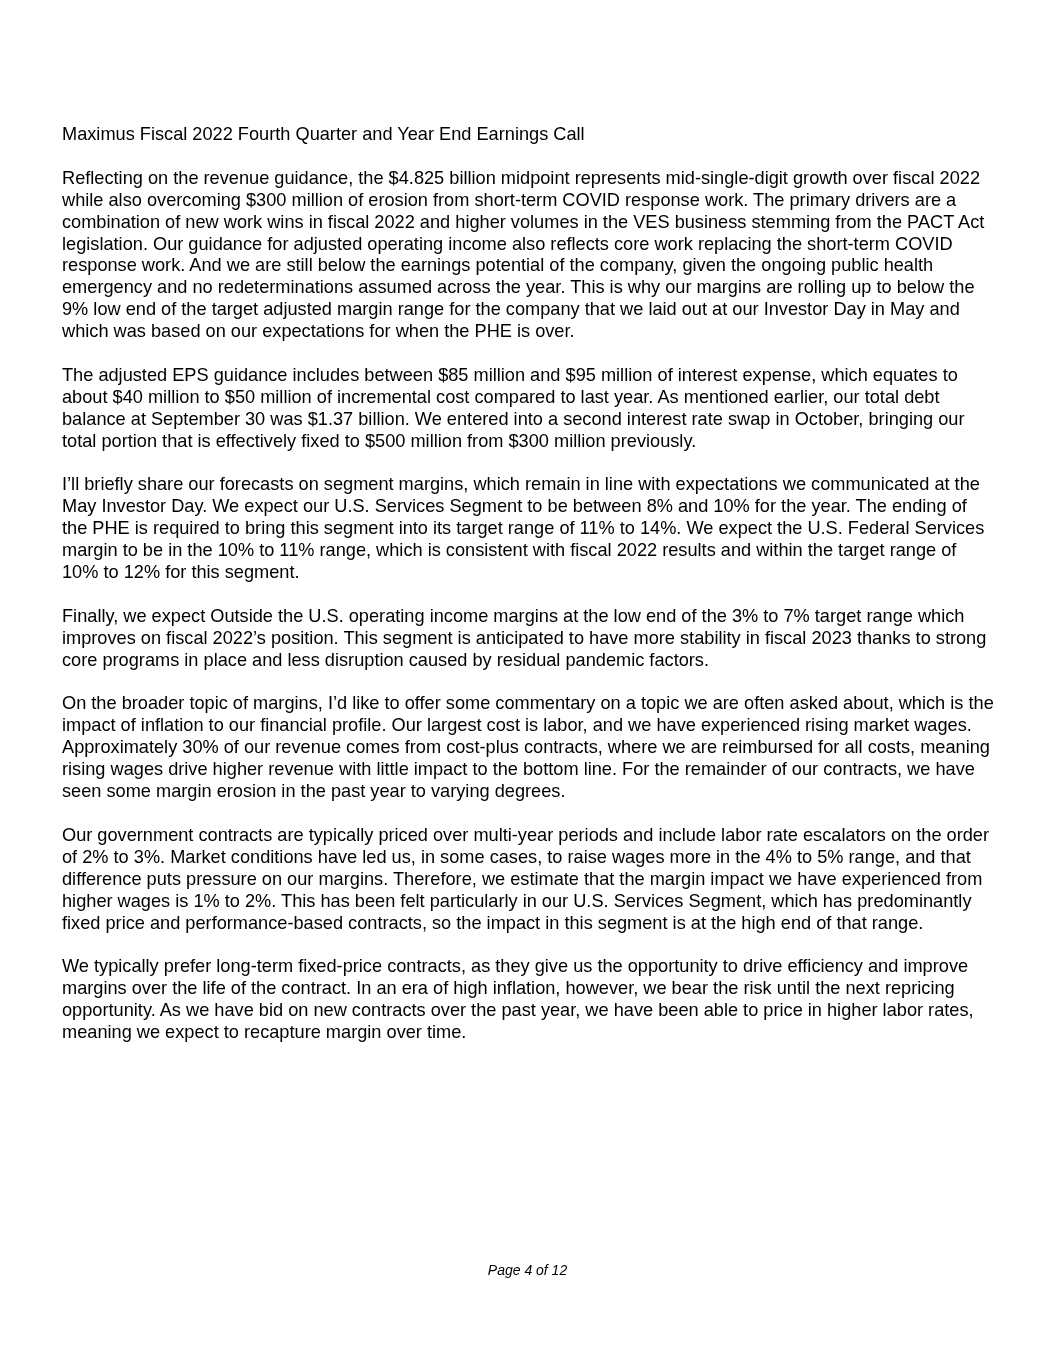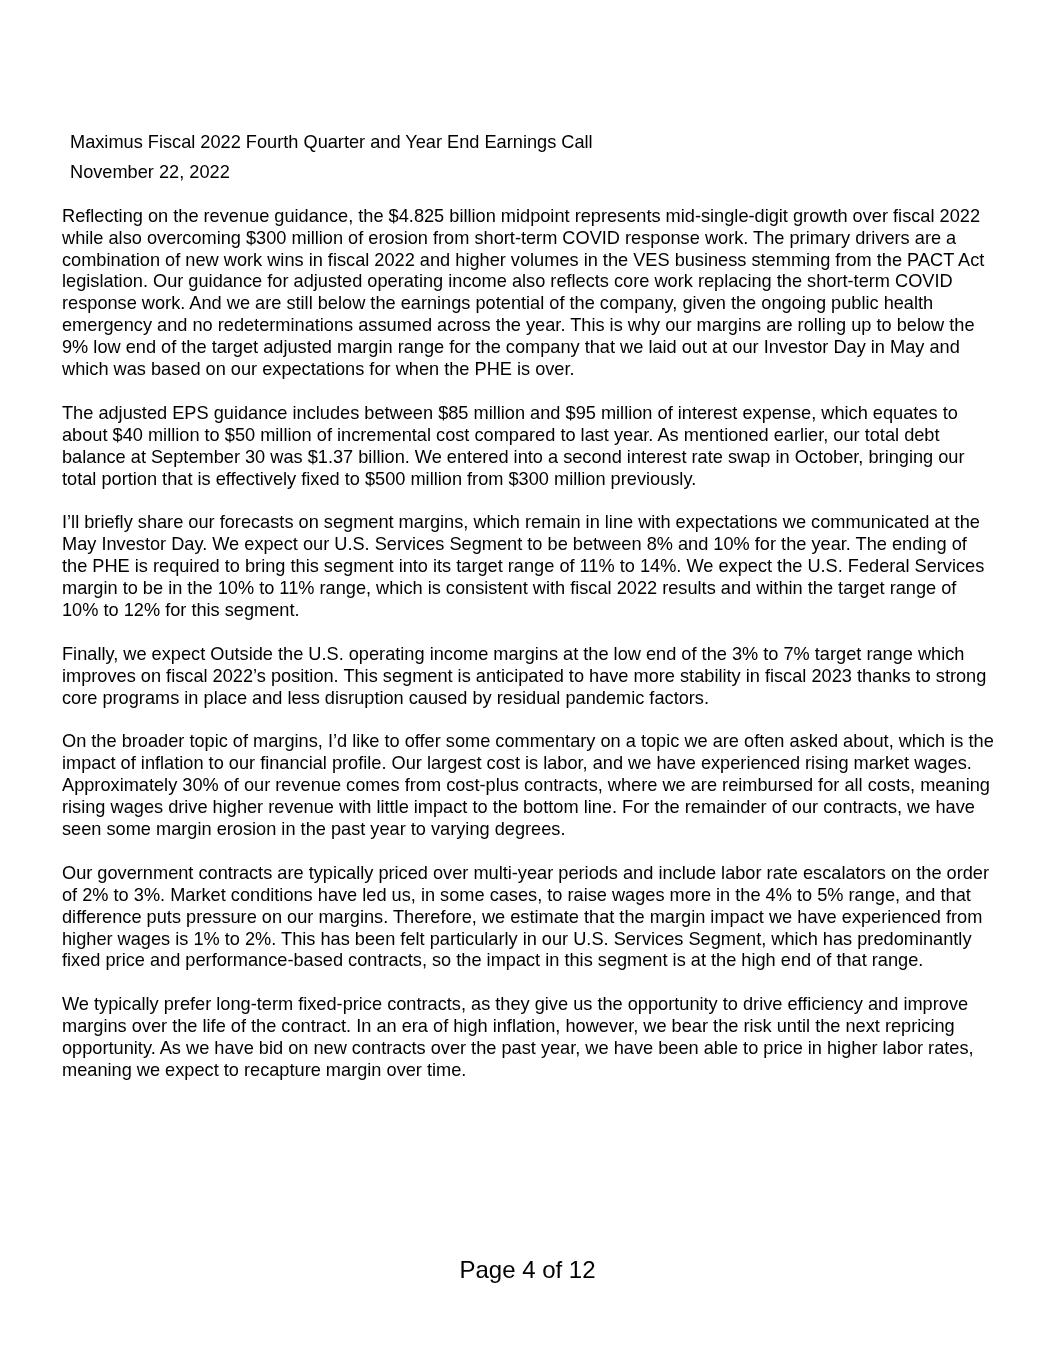--- a/index.html
+++ b/index.html
@@ -17,42 +17,42 @@
     }
     .page {
       position: absolute;
       left: 62px;
       top: 124px;
       width: 935px;
       font-size: 18.2px;
       line-height: 21.9px;
     }
     .header-line {
-      margin: 8px;
+      margin: 0;
       white-space: nowrap;
     }
     .para {
       margin: 21.9px 0 0 0;
     }
     .footer {
       position: absolute;
       left: 0;
       width: 1055px;
       top: 1259px;
       text-align: center;
-      font-size: 24px;
+      font-size: 14px;
       line-height: 22px;
+      font-style: italic;
     }
   </style>
 </head>
 <body>
 
 <div class="page">
   <p class="header-line">Maximus Fiscal 2022 Fourth Quarter and Year End Earnings Call</p>
-  <p class="header-line">November 22, 2022</p>
 
   <p class="para">Reflecting on the revenue guidance, the $4.825 billion midpoint represents mid-single-digit growth over fiscal 2022 while also overcoming $300 million of erosion from short-term COVID response work. The primary drivers are a combination of new work wins in fiscal 2022 and higher volumes in the VES business stemming from the PACT Act legislation. Our guidance for adjusted operating income also reflects core work replacing the short-term COVID response work. And we are still below the earnings potential of the company, given the ongoing public health emergency and no redeterminations assumed across the year. This is why our margins are rolling up to below the 9% low end of the target adjusted margin range for the company that we laid out at our Investor Day in May and which was based on our expectations for when the PHE is over.</p>
   <p class="para">The adjusted EPS guidance includes between $85 million and $95 million of interest expense, which equates to about $40 million to $50 million of incremental cost compared to last year. As mentioned earlier, our total debt balance at September 30 was $1.37 billion. We entered into a second interest rate swap in October, bringing our total portion that is effectively fixed to $500 million from $300 million previously.</p>
   <p class="para">I’ll briefly share our forecasts on segment margins, which remain in line with expectations we communicated at the May Investor Day. We expect our U.S. Services Segment to be between 8% and 10% for the year. The ending of the PHE is required to bring this segment into its target range of 11% to 14%. We expect the U.S. Federal Services margin to be in the 10% to 11% range, which is consistent with fiscal 2022 results and within the target range of 10% to 12% for this segment.</p>
   <p class="para">Finally, we expect Outside the U.S. operating income margins at the low end of the 3% to 7% target range which improves on fiscal 2022’s position. This segment is anticipated to have more stability in fiscal 2023 thanks to strong core programs in place and less disruption caused by residual pandemic factors.</p>
   <p class="para">On the broader topic of margins, I’d like to offer some commentary on a topic we are often asked about, which is the impact of inflation to our financial profile. Our largest cost is labor, and we have experienced rising market wages. Approximately 30% of our revenue comes from cost-plus contracts, where we are reimbursed for all costs, meaning rising wages drive higher revenue with little impact to the bottom line. For the remainder of our contracts, we have seen some margin erosion in the past year to varying degrees.</p>
   <p class="para">Our government contracts are typically priced over multi-year periods and include labor rate escalators on the order of 2% to 3%. Market conditions have led us, in some cases, to raise wages more in the 4% to 5% range, and that difference puts pressure on our margins. Therefore, we estimate that the margin impact we have experienced from higher wages is 1% to 2%. This has been felt particularly in our U.S. Services Segment, which has predominantly fixed price and performance-based contracts, so the impact in this segment is at the high end of that range.</p>
   <p class="para">We typically prefer long-term fixed-price contracts, as they give us the opportunity to drive efficiency and improve margins over the life of the contract. In an era of high inflation, however, we bear the risk until the next repricing opportunity. As we have bid on new contracts over the past year, we have been able to price in higher labor rates, meaning we expect to recapture margin over time.</p>
 </div>
 

